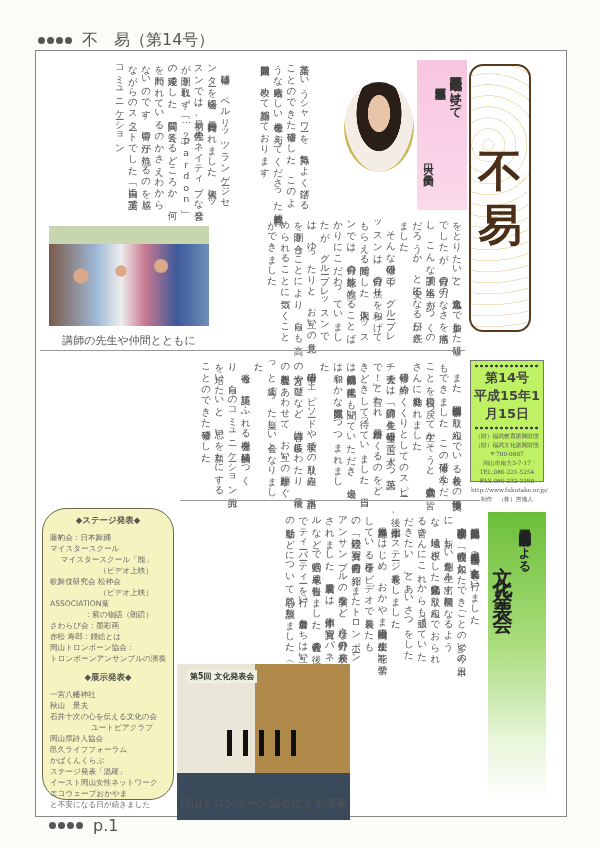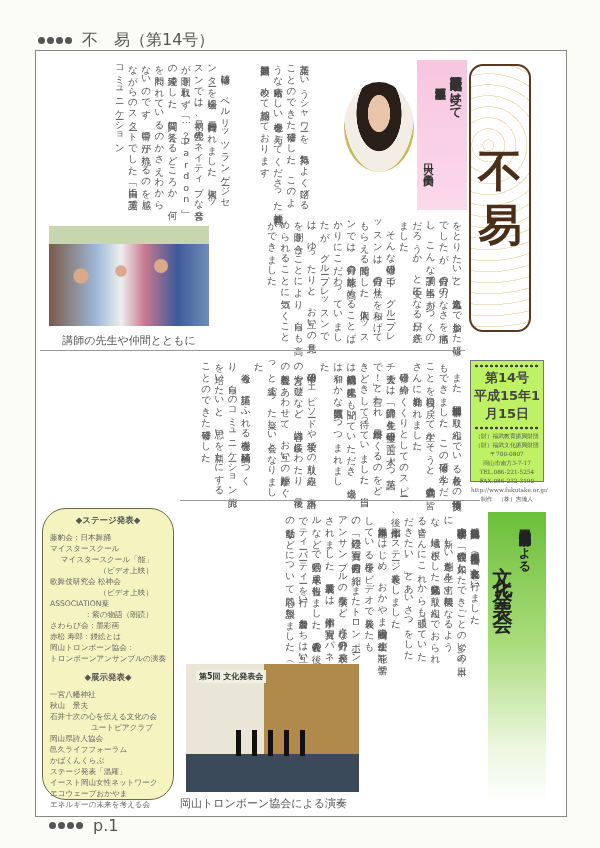--- a/index.html
+++ b/index.html
@@ -122,21 +122,21 @@
 
 <div class="green">
   <span class="g1">平成十三年度文化関係助成対象者による</span>
   <span class="g2">文化発表会</span>
 </div>
 
 <div class="abs vt" style="left:180px; top:510px; height:152px; width:302px;">　福武文化振興財団は、平成十四年九月二十日（金）に「文化発表会」を行いました。
 　小寺聰副理事長が、「倫理観の欠如したできごとの多い今の日本に、新しい創造を生み出す契機になるような、地域に根ざした文化活動に取り組んでおられる皆さんにこれからも頑張っていただきたい。」とあいさつをした後、七団体がステージ発表をしました。
 　日本舞踊をはじめ、おかやま山陽高校の生徒が「能」を学習している様子をビデオで発表したもの、「鏝絵」の写真や分布図の紹介、またトロンボーンアンサンブルの演奏など、様々な分野の発表がされました。展示発表では、十団体が写真やパネルなどで活動の成果を報告しました。発表会の後、展示会場でティーパーティーを行い、参加者たちは互いの活動などについて熱心に懇談しました。（笠井）</div>
 
-<div class="photo" style="left:186px; top:664px; width:173px; height:128px; background:
+<div class="photo" style="left:177px; top:664px; width:173px; height:156px; background:
   linear-gradient(180deg, transparent 0 70%, #3b4a5a 70%),
   linear-gradient(90deg,#e9e6d8 0 45%, #b08a4a 45% 100%);">
   <div style="position:absolute; left:10px; top:6px; background:#eef0e0; font-size:8px; font-weight:bold; color:#333; padding:1px 3px;">第5回 文化発表会</div>
   <div style="position:absolute; left:50px; top:66px; width:70px; height:26px;
        background:repeating-linear-gradient(90deg,#111 0 5px, transparent 5px 16px);"></div>
 </div>
 <div class="caption" style="left:177px; top:796px; width:173px;text-align:center;">岡山トロンボーン協会による演奏</div>
 
 <div class="ybox">
   <div class="h">◆ステージ発表◆</div>
@@ -159,21 +159,21 @@
       <div class="it">一宮八幡神社</div>
       <div class="it">秋山　景夫</div>
       <div class="it">石井十次の心を伝える文化の会</div>
       <div class="sub">ユートピアクラブ</div>
       <div class="it">岡山県詩人協会</div>
       <div class="it">邑久ライフフォーラム</div>
       <div class="it">かばくんくらぶ</div>
       <div class="it">ステージ発表「温羅」</div>
       <div class="it">イースト岡山女性ネットワーク</div>
       <div class="it">エコウェーブおかやま</div>
-      <div class="it">エネルギーの未来を考える会</div>
+      <div class="it">と不安になる日が続きました</div>
     </div>
 </div>
 
 <div class="abs running" style="left:49px; top:816px;">
   <div class="dots">
       <span></span>
       <span></span>
       <span></span>
       <span></span>
     </div>

